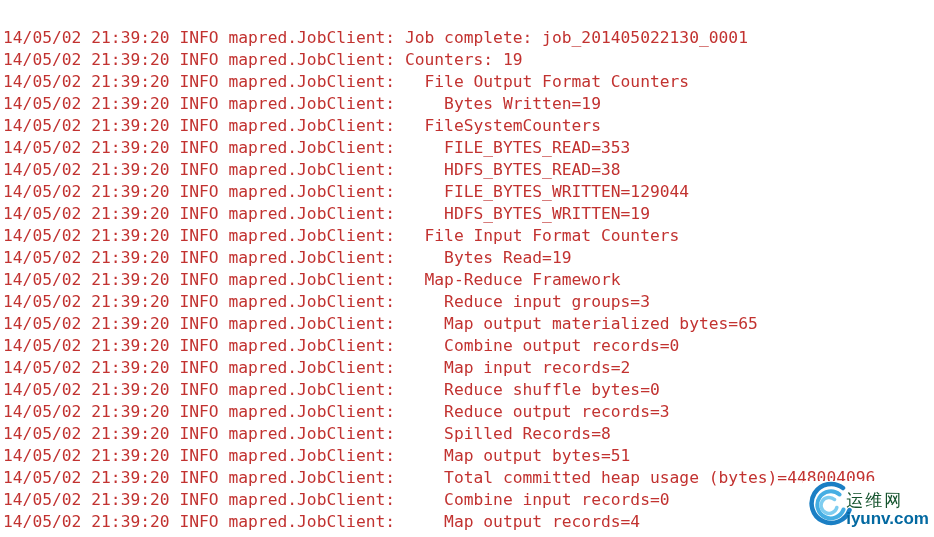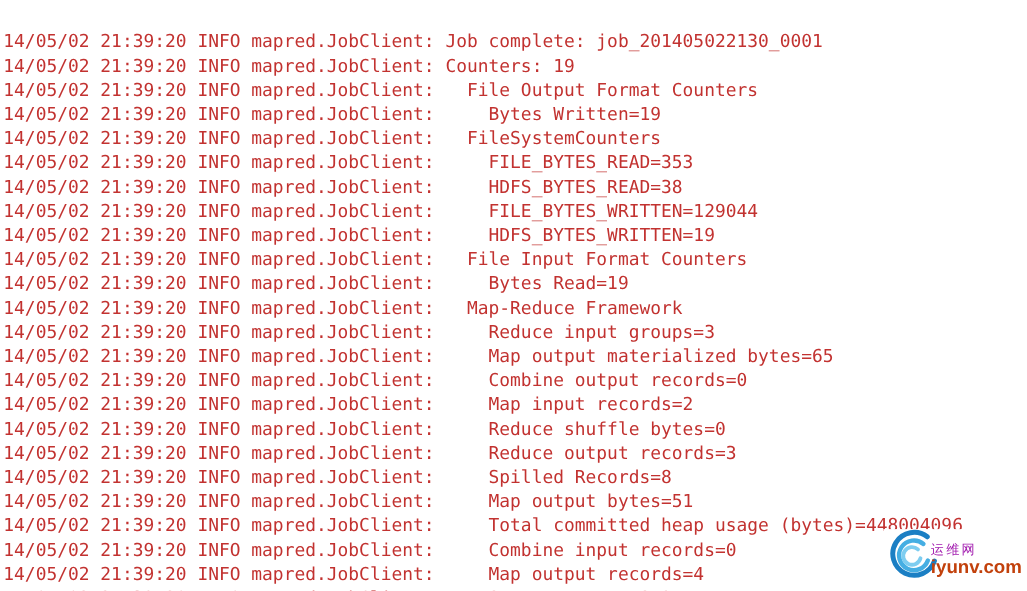--- a/index.html
+++ b/index.html
@@ -46,28 +46,28 @@
   .wm-text {
     display: flex;
     flex-direction: column;
     align-items: flex-start;
     line-height: 1.05;
     font-family: "Liberation Sans", "DejaVu Sans", sans-serif;
     margin-left: -8px;
     margin-top: 6px;
   }
   .wm-name {
-    font-size: 12px;
+    font-size: 17px;
     letter-spacing: 2px;
-    color: #a21caf;
+    color: #14532d;
   }
   .wm-url {
     font-size: 17px;
     font-weight: bold;
-    color: #c2410c;
+    color: #0369a1;
   }
 </style>
 </head>
 <body>
 
 <div class="log">
   <div class="log-line">14/05/02 21:39:20 INFO mapred.JobClient: Job complete: job_201405022130_0001</div><div class="log-line">14/05/02 21:39:20 INFO mapred.JobClient: Counters: 19</div><div class="log-line">14/05/02 21:39:20 INFO mapred.JobClient:   File Output Format Counters</div><div class="log-line">14/05/02 21:39:20 INFO mapred.JobClient:     Bytes Written=19</div><div class="log-line">14/05/02 21:39:20 INFO mapred.JobClient:   FileSystemCounters</div><div class="log-line">14/05/02 21:39:20 INFO mapred.JobClient:     FILE_BYTES_READ=353</div><div class="log-line">14/05/02 21:39:20 INFO mapred.JobClient:     HDFS_BYTES_READ=38</div><div class="log-line">14/05/02 21:39:20 INFO mapred.JobClient:     FILE_BYTES_WRITTEN=129044</div><div class="log-line">14/05/02 21:39:20 INFO mapred.JobClient:     HDFS_BYTES_WRITTEN=19</div><div class="log-line">14/05/02 21:39:20 INFO mapred.JobClient:   File Input Format Counters</div><div class="log-line">14/05/02 21:39:20 INFO mapred.JobClient:     Bytes Read=19</div><div class="log-line">14/05/02 21:39:20 INFO mapred.JobClient:   Map-Reduce Framework</div><div class="log-line">14/05/02 21:39:20 INFO mapred.JobClient:     Reduce input groups=3</div><div class="log-line">14/05/02 21:39:20 INFO mapred.JobClient:     Map output materialized bytes=65</div><div class="log-line">14/05/02 21:39:20 INFO mapred.JobClient:     Combine output records=0</div><div class="log-line">14/05/02 21:39:20 INFO mapred.JobClient:     Map input records=2</div><div class="log-line">14/05/02 21:39:20 INFO mapred.JobClient:     Reduce shuffle bytes=0</div><div class="log-line">14/05/02 21:39:20 INFO mapred.JobClient:     Reduce output records=3</div><div class="log-line">14/05/02 21:39:20 INFO mapred.JobClient:     Spilled Records=8</div><div class="log-line">14/05/02 21:39:20 INFO mapred.JobClient:     Map output bytes=51</div><div class="log-line">14/05/02 21:39:20 INFO mapred.JobClient:     Total committed heap usage (bytes)=448004096</div><div class="log-line">14/05/02 21:39:20 INFO mapred.JobClient:     Combine input records=0</div><div class="log-line">14/05/02 21:39:20 INFO mapred.JobClient:     Map output records=4</div><div class="log-line">14/05/02 21:39:20 INFO mapred.JobClient:     SPLIT_RAW_BYTES=91</div>
 </div>
 
 <div class="watermark">

